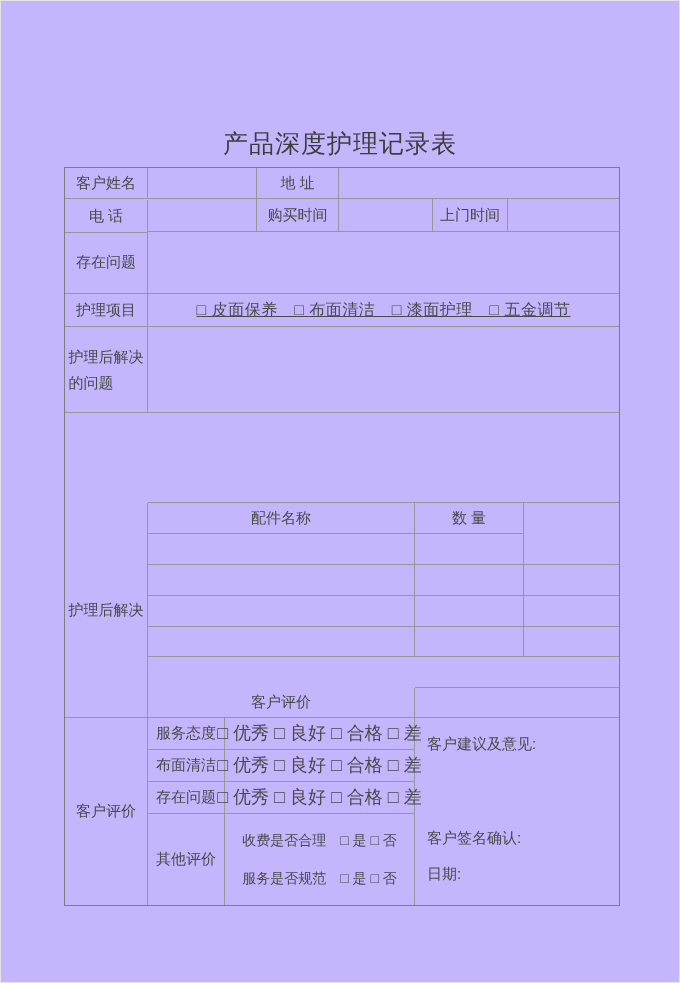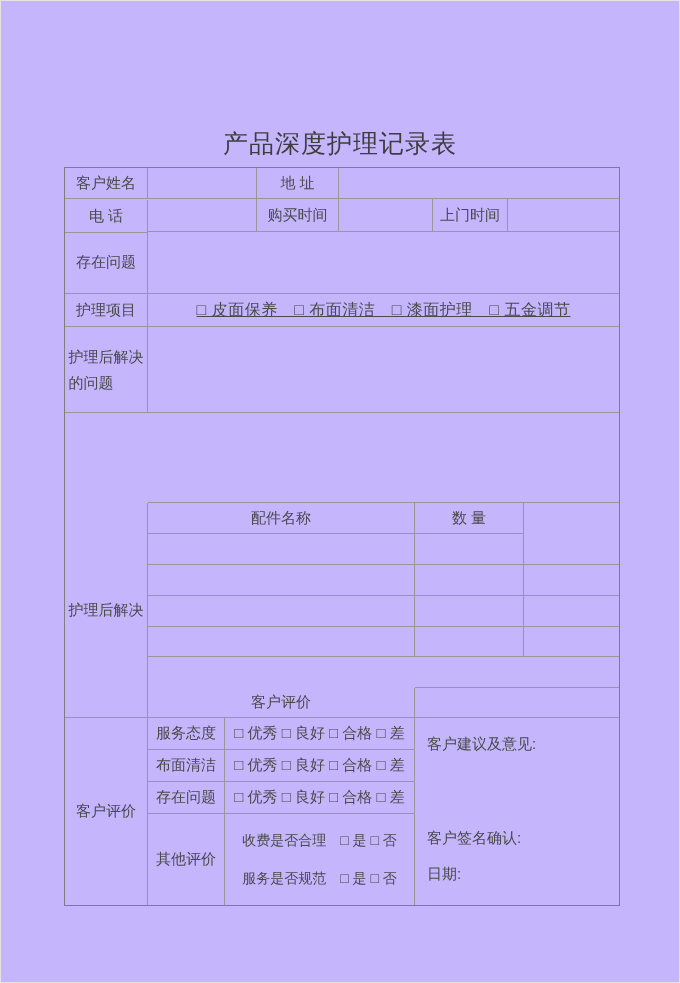--- a/index.html
+++ b/index.html
@@ -19,21 +19,21 @@
   .c{
     position:absolute;box-sizing:border-box;
     border-right:1px solid #979797;border-bottom:1px solid #979797;
     display:flex;align-items:center;justify-content:center;
     font-size:15px;line-height:1.5;text-align:left;
   }
   .nr{border-right:none;}
   .nb{border-bottom:none;}
   .prewrap{white-space:pre-line;line-height:1.7;}
   .opts{font-size:16px;letter-spacing:.5px;text-decoration:underline;}
-  .ropts{font-size:15px;white-space:nowrap;}
+  .ropts{font-size:18px;white-space:nowrap;}
   .qopts{font-size:14px;white-space:nowrap;}
   .col{flex-direction:column;justify-content:space-evenly;}
   .free{justify-content:flex-start;align-items:flex-start;}
   .free span{position:absolute;left:12px;font-size:15px;white-space:nowrap;}
 </style>
 </head>
 <body>
 
 <div class="page">
   <div class="title">产品深度护理记录表</div>

